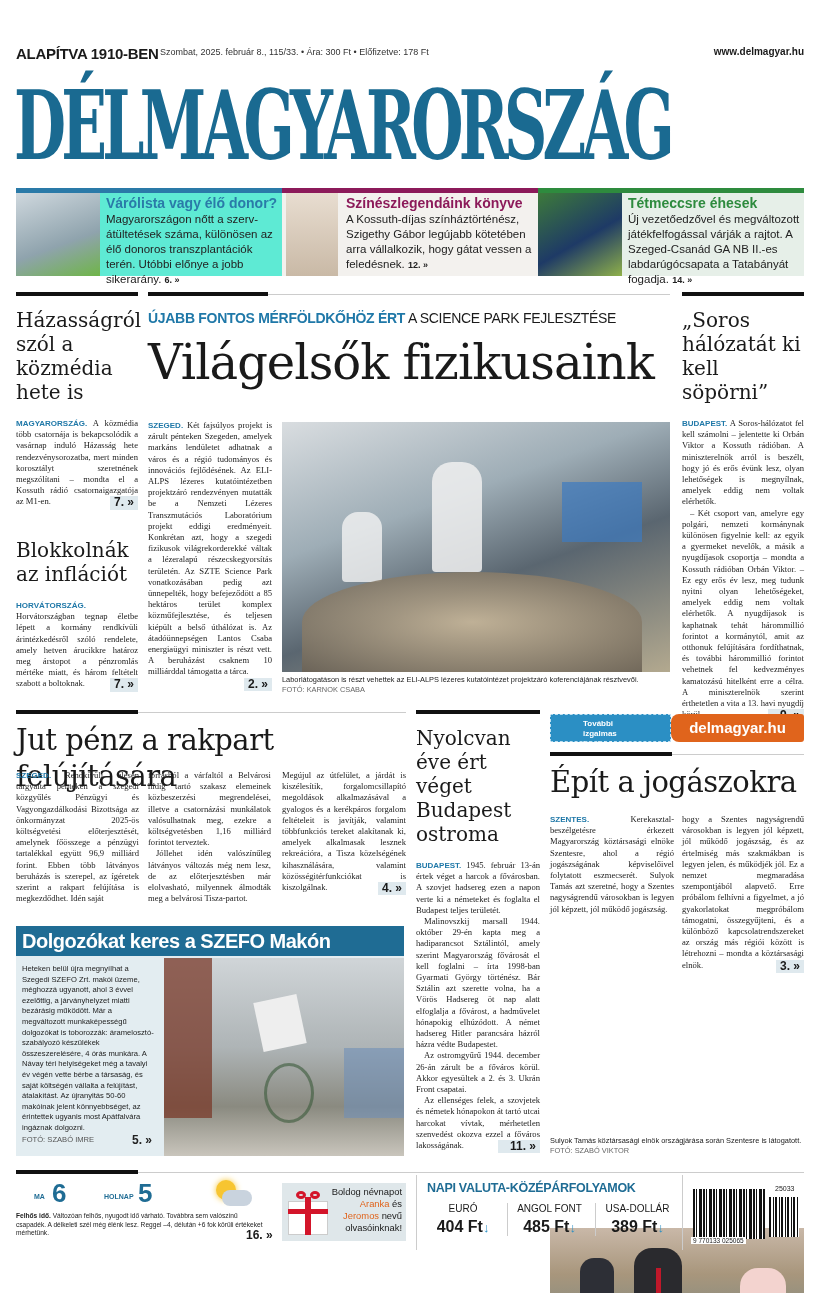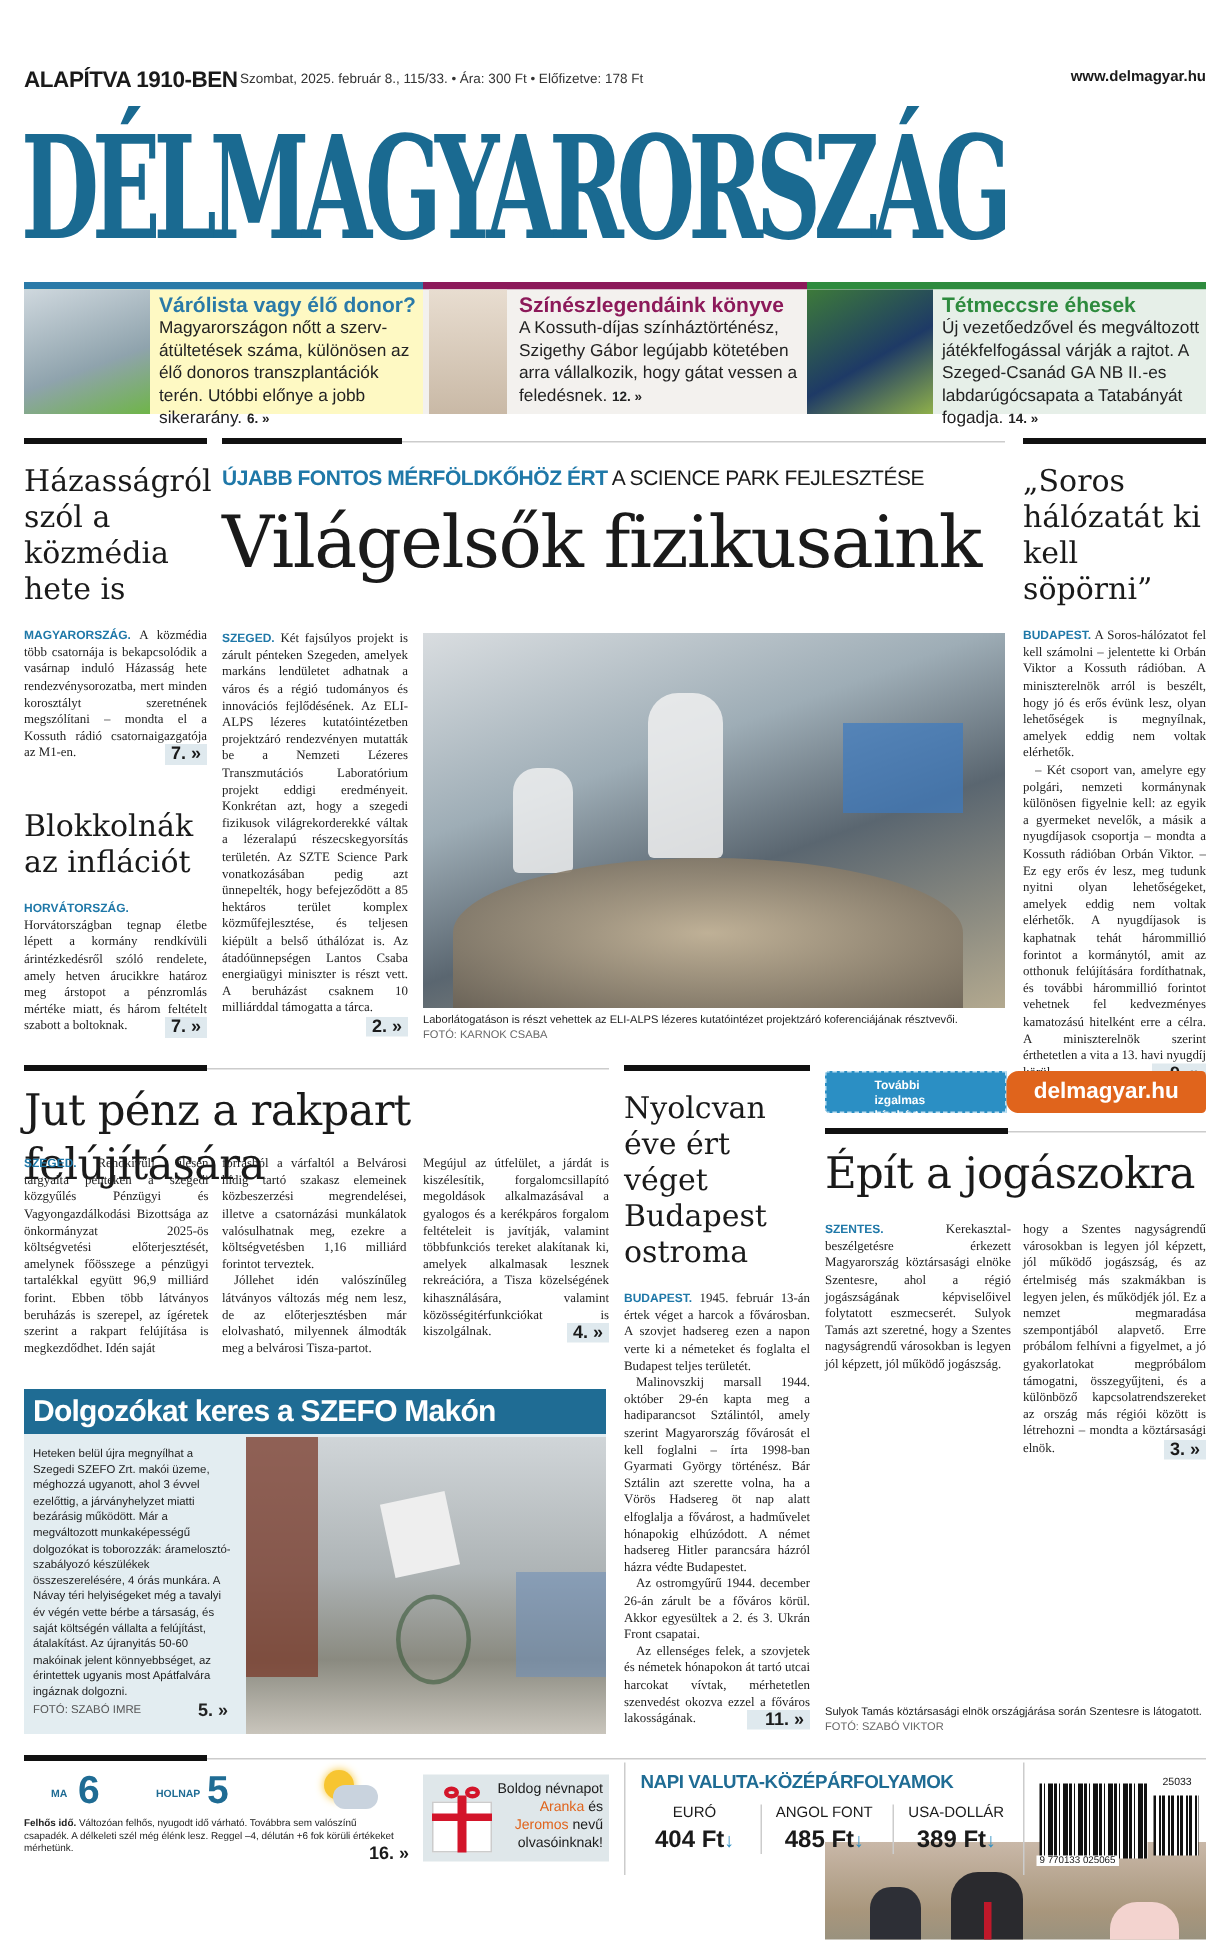--- a/index.html
+++ b/index.html
@@ -23,21 +23,21 @@
 
 <div class="abs sans" style="left:16px;top:45px;font-size:15px;font-weight:bold;letter-spacing:-0.3px;text-align:right;">ALAPÍTVA 1910-BEN</div>
 <div class="abs sans" style="left:160px;top:47px;font-size:9px;color:#333;">Szombat, 2025. február 8., 115/33. • Ára: 300 Ft • Előfizetve: 178 Ft</div>
 <div class="abs sans" style="right:16px;top:46px;font-size:10px;font-weight:bold;">www.delmagyar.hu</div>
 <div class="abs" style="left:14px;top:70px;width:795px;font-family:'DejaVu Serif',serif;font-size:76px;font-weight:bold;color:#1a6a91;letter-spacing:-6px;transform:scaleX(0.79) scaleY(1.25);transform-origin:left top;white-space:nowrap;line-height:90px;">DÉLMAGYARORSZÁG</div>
 
 <div class="abs" style="left:16px;top:188px;width:788px;height:88px;">
   <div style="position:absolute;left:0;top:0;width:266px;height:5px;background:#2a7aa8;"></div>
   <div style="position:absolute;left:266px;top:0;width:256px;height:5px;background:#8c1a5a;"></div>
   <div style="position:absolute;left:522px;top:0;width:266px;height:5px;background:#2e8b3e;"></div>
-  <div style="position:absolute;left:0;top:5px;width:266px;height:83px;background:#fef9c3;">
+  <div style="position:absolute;left:0;top:5px;width:266px;height:83px;background:#5eead4;">
     <div style="position:absolute;left:0;top:0;width:84px;height:83px;background:linear-gradient(160deg,#cfd8de,#8fa3ad 60%,#6fb548);"></div>
     <div class="sans" style="position:absolute;left:90px;top:2px;font-size:14px;font-weight:bold;color:#2a7aa8;">Várólista vagy élő donor?</div>
     <div class="sans" style="position:absolute;left:90px;top:19px;width:172px;font-size:11.5px;line-height:15px;color:#222;">
       <span>Magyarországon nőtt a szerv-átültetések száma, különösen az élő donoros transzplantációk terén. Utóbbi előnye a jobb sikerarány.</span>
       <b style="font-size:9px;">6. »</b>
     </div>
   </div>
   <div style="position:absolute;left:266px;top:5px;width:256px;height:83px;background:#f3f1ee;padding-left:34px;">
     <div style="position:absolute;left:4px;top:0;width:52px;height:83px;background:linear-gradient(180deg,#e8ddd0,#c9b9a6);"></div>
     <div class="sans" style="position:absolute;left:64px;top:2px;font-size:14px;font-weight:bold;color:#8c1a5a;">Színészlegendáink könyve</div>

